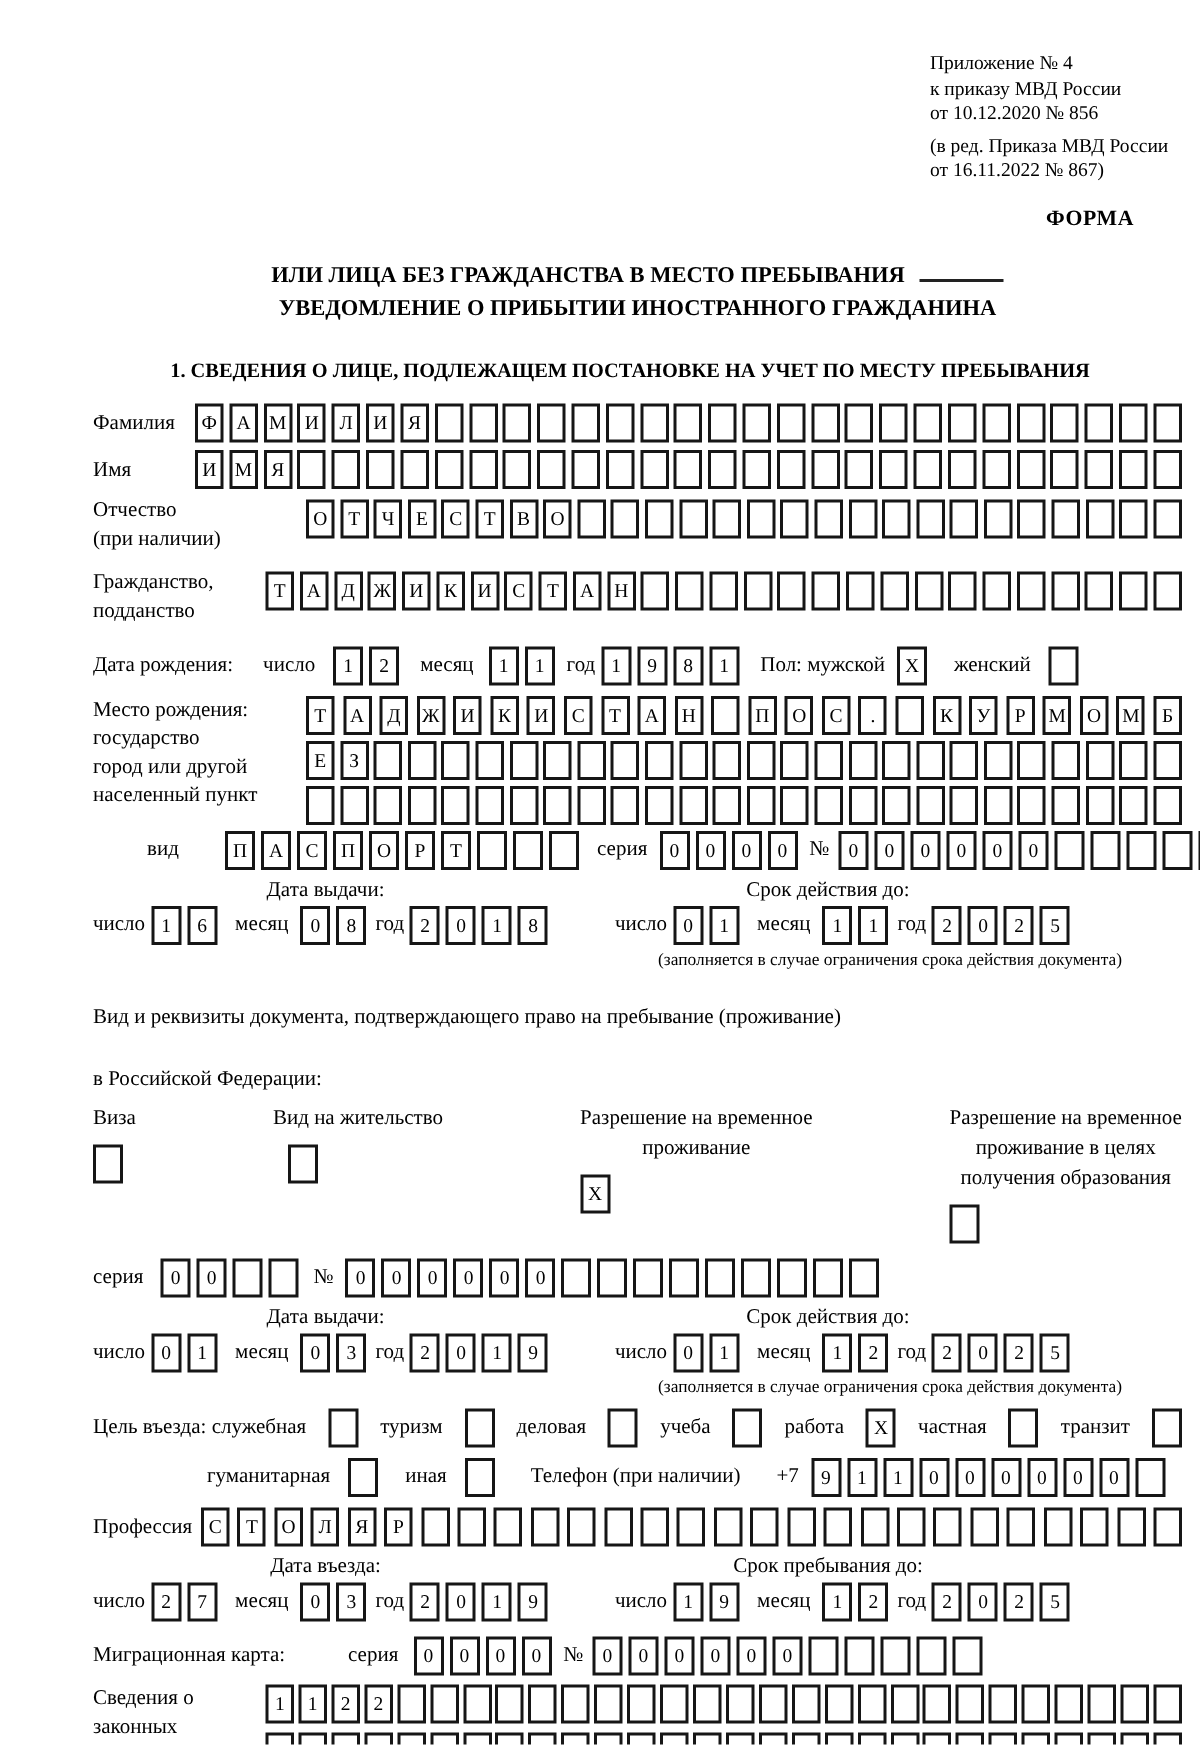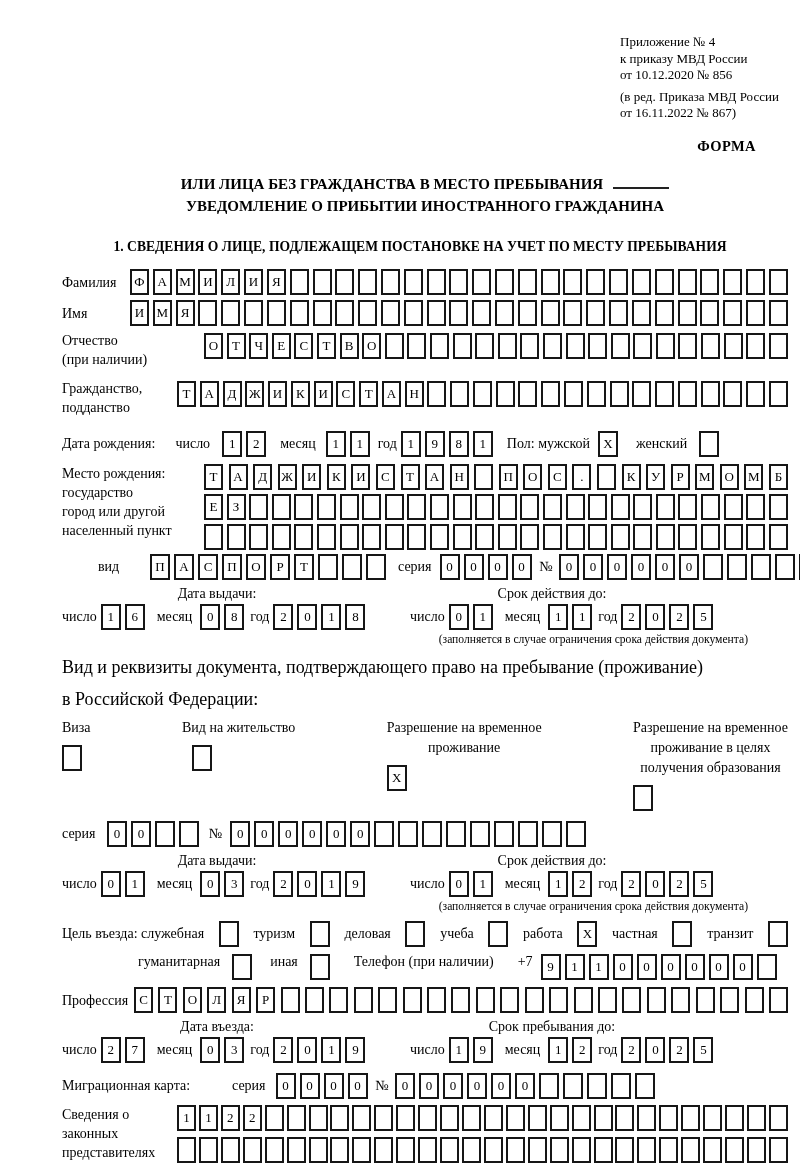--- a/index.html
+++ b/index.html
@@ -48,29 +48,29 @@
   .center-b { text-align:center; font-weight:bold; font-size:13.5px; margin-top:8px; }
 
   .dual-head { display:flex; margin-top:6px; font-size:14px; }
   .dh-left { width:310px; text-align:center; }
   .dh-right { width:360px; text-align:center; }
   .dual-dates { display:flex; margin-top:2px; }
   .dg { display:flex; align-items:center; font-size:14px; }
   .dg.left { width:348px; }
   .vnote { font-size:11.6px; text-align:right; padding-right:40px; margin-top:3px; }
 
-  .plain { font-size:18px; margin-top:11px; }
+  .plain { font-size:14px; margin-top:25px; }
 
   .cbrow { display:flex; align-items:flex-start; justify-content:space-between; margin-top:8px; font-size:14px; }
   .cbitem { display:flex; align-items:flex-start; gap:7px;flex-direction:column; }
   .cbitem .txt { line-height:20px; }
   .cbitem .txt.ctr { text-align:center; }
 
   .purp { display:flex; align-items:center; justify-content:space-between; margin-top:8px; font-size:14px; }
-  .purp2 { display:flex; align-items:flex-start; margin-top:7px; font-size:14px; padding-left:76px; }
+  .purp2 { display:flex; align-items:center; margin-top:7px; font-size:14px; padding-left:76px; }
 </style>
 </head>
 <body>
 
 <div class="page">
 
   <div class="hdr">
     <div>Приложение № 4</div>
     <div>к приказу МВД России</div>
     <div>от 10.12.2020 № 856</div>

